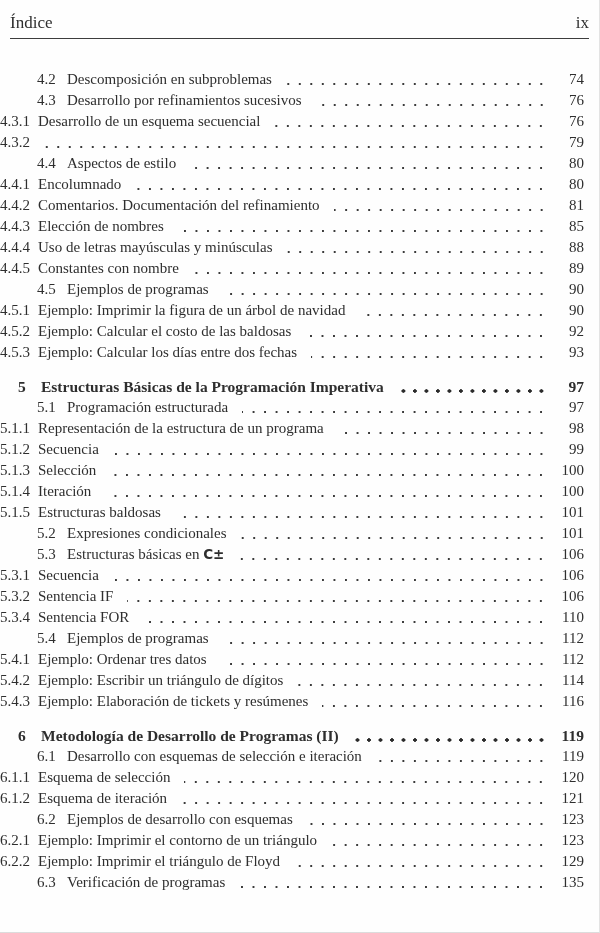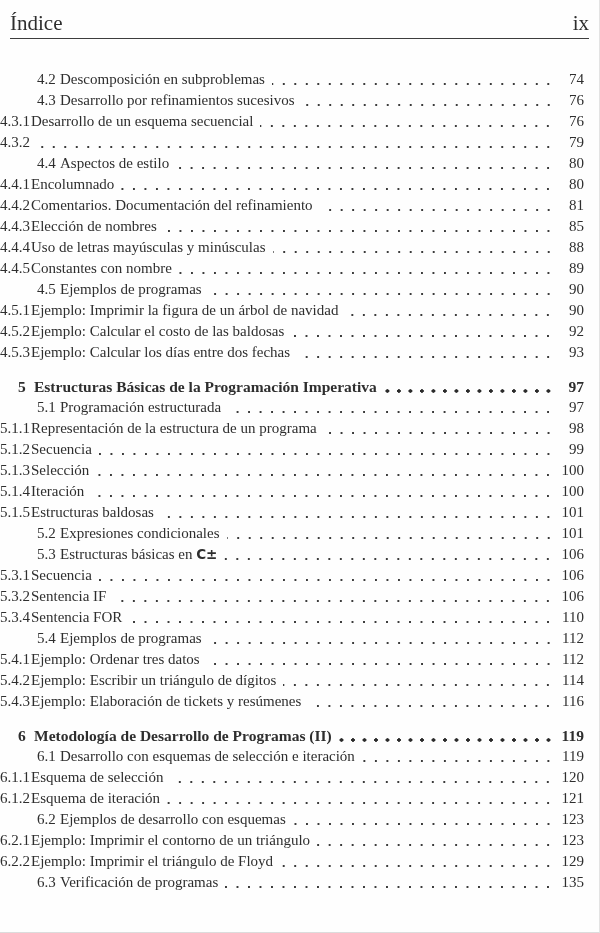--- a/index.html
+++ b/index.html
@@ -16,31 +16,32 @@
     border-bottom: 1px solid #dcdcdc;
   }
   .header {
     display: flex;
     justify-content: space-between;
     align-items: baseline;
     margin: 0 10px 0 10px;
     padding-top: 12px;
     padding-bottom: 4px;
     border-bottom: 1.5px solid #3d3d3d;
-    font-size: 21px;
+    font-size: 17px;
     line-height: 22px;
   }
   .toc { padding-top: 30px; }
   .entry {
     display: flex;
     align-items: baseline;
     font-size: 15px;
     line-height: 21px;
     padding-right: 15px;
     box-sizing: border-box;
+    gap: 7px;
   }
   .entry .num { flex: none; white-space: nowrap; }
   .entry .title { flex: none; white-space: nowrap; }
   .entry .leader {
     flex: 1 1 auto;
     min-width: 8px;
     align-self: stretch;
     margin-left: 7px;
     background-image: radial-gradient(circle, #3b3b3b 1.25px, rgba(0,0,0,0) 1.45px);
     background-size: 11.5px 4px;

